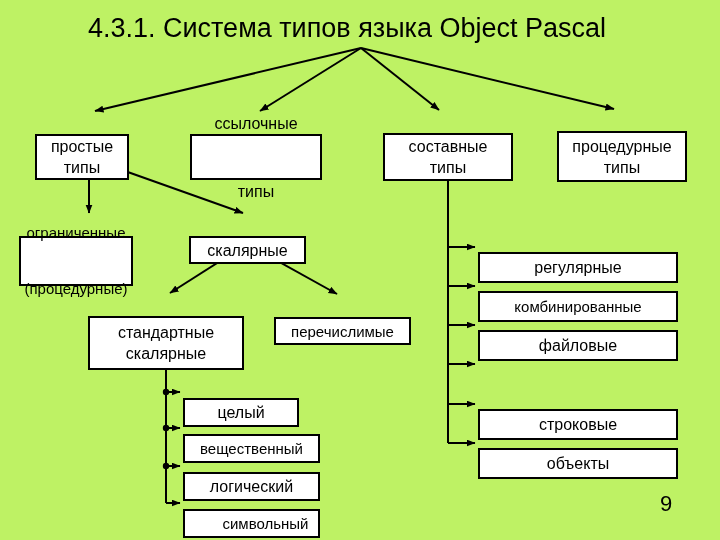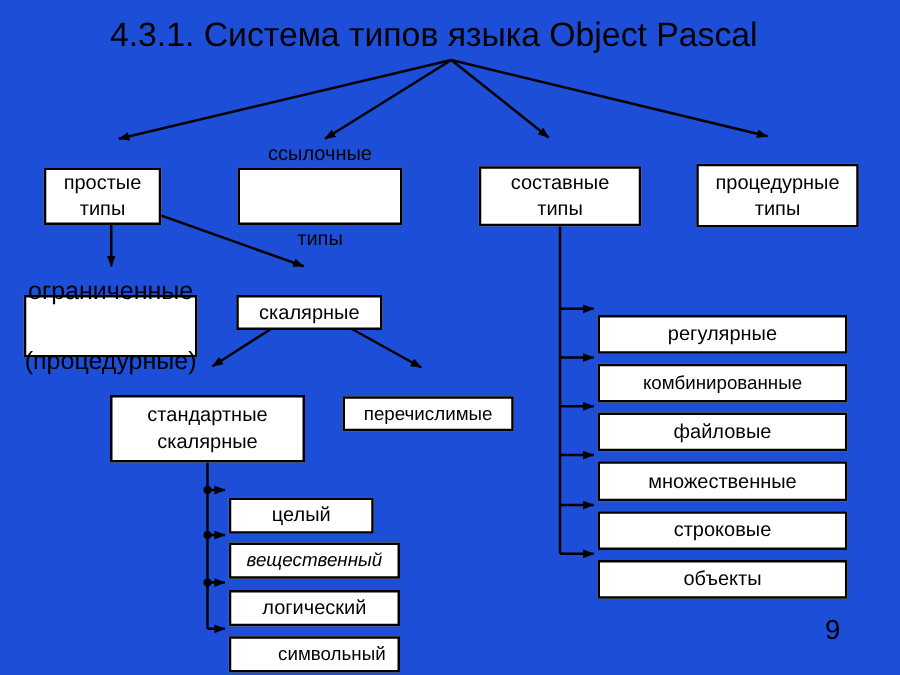--- a/index.html
+++ b/index.html
@@ -4,21 +4,21 @@
 <style>
   html, body {
     margin: 0;
     padding: 0;
     background: #ffffff;
   }
   .stage {
     position: relative;
     width: 720px;
     height: 540px;
-    background: #1d4ed8;
+    background: #bef264;
     font-family: "Liberation Sans", sans-serif;
     color: #000000;
     overflow: hidden;
   }
   .title {
     position: absolute;
     left: 0;
     top: 13px;
     width: 694px;
     text-align: center;
@@ -45,26 +45,26 @@
     text-align: right;
     font-size: 16px;
     line-height: 21px;
     margin-top: 20px;
   }
   .node span { display: block; }
   .n-simple     { left: 35px;  top: 114px; width: 94px;  height: 46px; }
   .n-reference  { left: 190px; top: 114px; width: 132px; height: 46px; gap: 47px; }
   .n-composite  { left: 383px; top: 113px; width: 130px; height: 48px; }
   .n-procedural { left: 557px; top: 111px; width: 130px; height: 51px; }
-  .n-bounded    { left: 19px;  top: 216px; width: 139px; height: 50px; font-size: 20px; line-height: 20px; gap: 36px; }
+  .n-bounded    { left: 19px;  top: 216px; width: 114px; height: 50px; font-size: 15px; line-height: 20px; gap: 36px; }
   .n-scalar     { left: 189px; top: 216px; width: 117px; height: 28px; }
   .n-stdscalar  { left: 88px;  top: 296px; width: 156px; height: 54px; }
   .n-enum       { left: 274px; top: 297px; width: 137px; height: 28px; font-size: 15px; }
   .n-int        { left: 183px; top: 378px; width: 116px; height: 29px; }
-  .n-real       { left: 183px; top: 414px; width: 137px; height: 29px; font-size: 15px; font-style: italic; }
+  .n-real       { left: 183px; top: 414px; width: 137px; height: 29px; font-size: 15px; }
   .n-log        { left: 183px; top: 452px; width: 137px; height: 29px; }
   .n-char       { left: 183px; top: 489px; width: 137px; height: 29px; font-size: 15px; padding-left: 28px; }
   .n-regular    { left: 478px; top: 232px; width: 200px; height: 31px; }
   .n-combined   { left: 478px; top: 271px; width: 200px; height: 31px; font-size: 15px; }
   .n-file       { left: 478px; top: 310px; width: 200px; height: 31px; }
   .n-set        { left: 478px; top: 349px; width: 200px; height: 32px; }
   .n-string     { left: 478px; top: 389px; width: 200px; height: 31px; }
   .n-objects    { left: 478px; top: 428px; width: 200px; height: 31px; }
   .pageno {
     position: absolute;
@@ -177,23 +177,20 @@
   </div>
 
   <div class="node n-combined">
     <span>комбинированные</span>
   </div>
 
   <div class="node n-file">
     <span>файловые</span>
   </div>
 
-  <div class="node n-set">
-    <span>множественные</span>
-  </div>
 
   <div class="node n-string">
     <span>строковые</span>
   </div>
 
   <div class="node n-objects">
     <span>объекты</span>
   </div>
 
   <div class="pageno">9</div>

